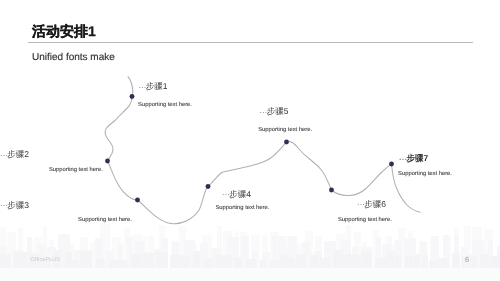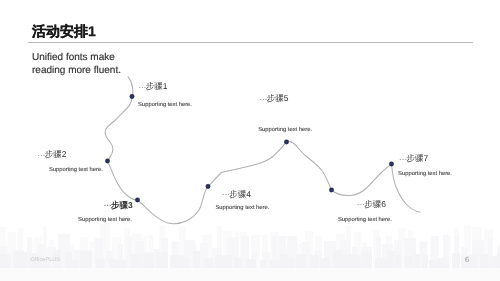--- a/index.html
+++ b/index.html
@@ -172,21 +172,20 @@
         <rect x="490" width="7" y="45" height="25"></rect>
         <rect x="497" width="13" y="42" height="28"></rect>
       </g>
     <rect x="0" y="57" width="500" height="13" fill="#fbfbfc"></rect>
   </svg>
 
   <div class="title">活动安排1</div>
   <div class="divider"></div>
   <div class="subtitle">
     <div>Unified fonts make</div>
-    <div>reading more fluent.</div>
   </div>
 
   <svg class="svgwrap" width="500" height="281">
     <path fill="none" stroke="#b0b0b4" stroke-width="1.05" stroke-linecap="round" d="M128,76.6
          C131,80.5 132.6,85 132.8,91
          C132.9,93 132.5,95 132,96.5
          C132.5,106.5 123,111 115.5,120
          C108.5,126 105.3,127.5 105.1,131.8
          C104.5,139 113,142 113,149
          C113,155 109,157 107.5,161
@@ -224,26 +223,26 @@
         <circle cx="391.5" cy="164" r="2.45" fill="#2b3158"></circle>
       </g>
   </svg>
 
   <div class="footer">OfficePLUS</div>
   <div class="pageno">6</div>
 
   <div id="labels">
       <div class="lbl" style="top: 81px; left: 138.5px;"><span class="dots">...</span><span>步骤1</span></div>
       <div class="sub" style="top: 101.7px; left: 138.1px;">Supporting text here.</div>
-      <div class="lbl" style="top: 149.2px; left: 0px; width: 103.8px; text-align: center;"><span class="dots">...</span><span>步骤2</span></div>
+      <div class="lbl" style="top: 149.2px; left: 0px; width: 103.8px; text-align: left;"><span class="dots">...</span><span>步骤2</span></div>
       <div class="sub" style="top: 167.3px; left: 0px; width: 102.8px; text-align: right;">Supporting text here.</div>
-      <div class="lbl" style="top: 199.7px; left: 0px; width: 132.8px; text-align: right; font-weight: bold;"><span class="dots">...</span><span>步骤3</span></div>
+      <div class="lbl" style="top: 199.7px; left: 0px; width: 132.8px; text-align: left;"><span class="dots">...</span><span>步骤3</span></div>
       <div class="sub" style="top: 216.9px; left: 0px; width: 131.9px; text-align: right;">Supporting text here.</div>
       <div class="lbl" style="top: 188.5px; left: 222px;"><span class="dots">...</span><span>步骤4</span></div>
       <div class="sub" style="top: 205px; left: 215.5px;">Supporting text here.</div>
-      <div class="lbl" style="top: 93px; left: 259.5px;"><span class="dots">...</span><span>步骤5</span></div>
+      <div class="lbl" style="top: 106px; left: 259.5px;"><span class="dots">...</span><span>步骤5</span></div>
       <div class="sub" style="top: 127.1px; left: 258.2px;">Supporting text here.</div>
       <div class="lbl" style="top: 198.7px; left: 357px;"><span class="dots">...</span><span>步骤6</span></div>
       <div class="sub" style="top: 216.7px; left: 338px;">Supporting text here.</div>
-      <div class="lbl" style="top: 153.2px; left: 399.1px;"><span class="dots">...</span><span>步骤7</span></div>
+      <div class="lbl" style="top: 153.2px; left: 399.1px; font-weight: bold;"><span class="dots">...</span><span>步骤7</span></div>
       <div class="sub" style="top: 170.6px; left: 398.1px;">Supporting text here.</div>
     </div>
 </div>
 
 </body></html>

